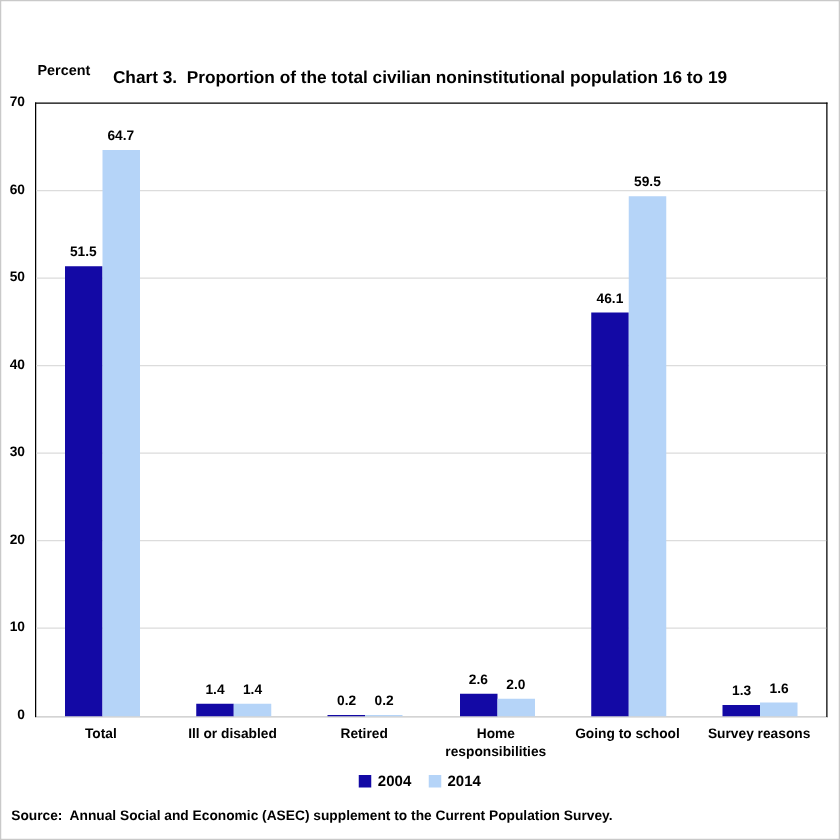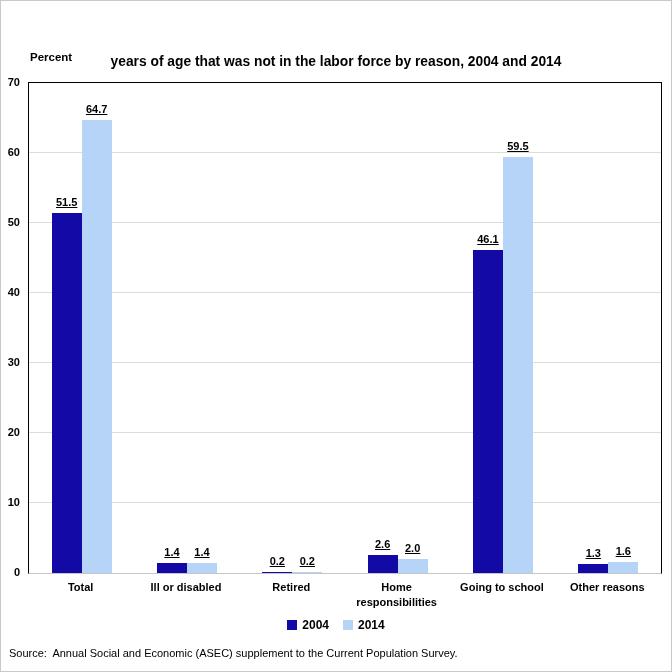--- a/index.html
+++ b/index.html
@@ -76,21 +76,20 @@
     flex-direction: column;
     align-items: center;
     justify-content: flex-end;
   }
   .value-label {
     font-weight: bold;
     font-size: 11px;
     line-height: 13px;
     margin-bottom: 4px;
     white-space: nowrap;
-    text-decoration: underline;
   }
   .bar { width: 30px; }
   .category-labels {
     position: absolute;
     left: 27px; top: 579px;
     width: 632px;
     display: flex;
   }
   .category-label {
     flex: 1 1 0;
@@ -116,28 +115,30 @@
   .legend-swatch { width: 10px; height: 10px; }
   .legend-label {
     font-weight: bold;
     font-size: 12px;
   }
   .source-note {
     position: absolute;
     left: 8px; top: 646px;
     font-size: 11px;
     white-space: pre;
+    font-weight: bold;
   }
 </style>
 </head>
 <body>
 
 <div class="page">
 
   <div class="title-area">
+    <div>Chart 3.  Proportion of the total civilian noninstitutional population 16 to 19</div>
     <div>years of age that was not in the labor force by reason, 2004 and 2014</div>
   </div>
 
   <div class="axis-unit-label">Percent</div>
 
   <div class="y-axis-labels">
       <div class="y-tick-label" style="top: 483px;">0</div>
       <div class="y-tick-label" style="top: 413px;">10</div>
       <div class="y-tick-label" style="top: 343px;">20</div>
       <div class="y-tick-label" style="top: 273px;">30</div>
@@ -217,21 +218,21 @@
         </div>
       </div>
   </div>
 
   <div class="category-labels">
       <div class="category-label">Total</div>
       <div class="category-label">Ill or disabled</div>
       <div class="category-label">Retired</div>
       <div class="category-label">Home responsibilities</div>
       <div class="category-label">Going to school</div>
-      <div class="category-label">Other reasons</div>
+      <div class="category-label">Survey reasons</div>
     </div>
 
   <div class="legend">
       <div class="legend-item">
         <div class="legend-swatch" style="background: rgb(19, 9, 165);"></div>
         <div class="legend-label">2004</div>
       </div>
       <div class="legend-item">
         <div class="legend-swatch" style="background: rgb(181, 212, 248);"></div>
         <div class="legend-label">2014</div>

